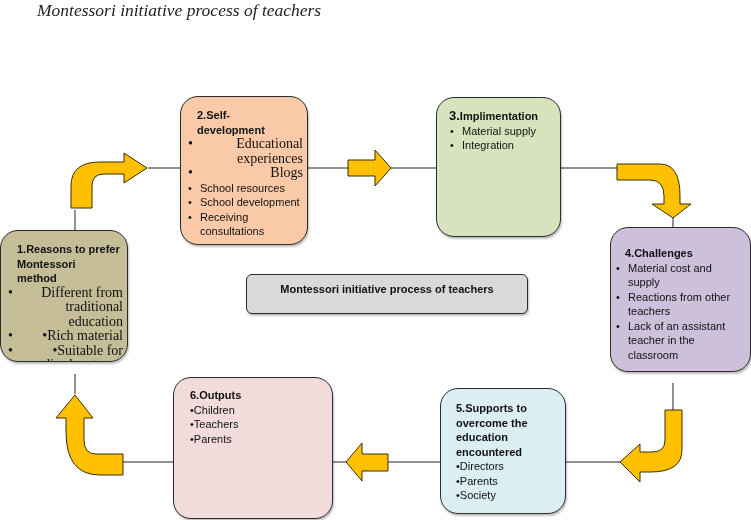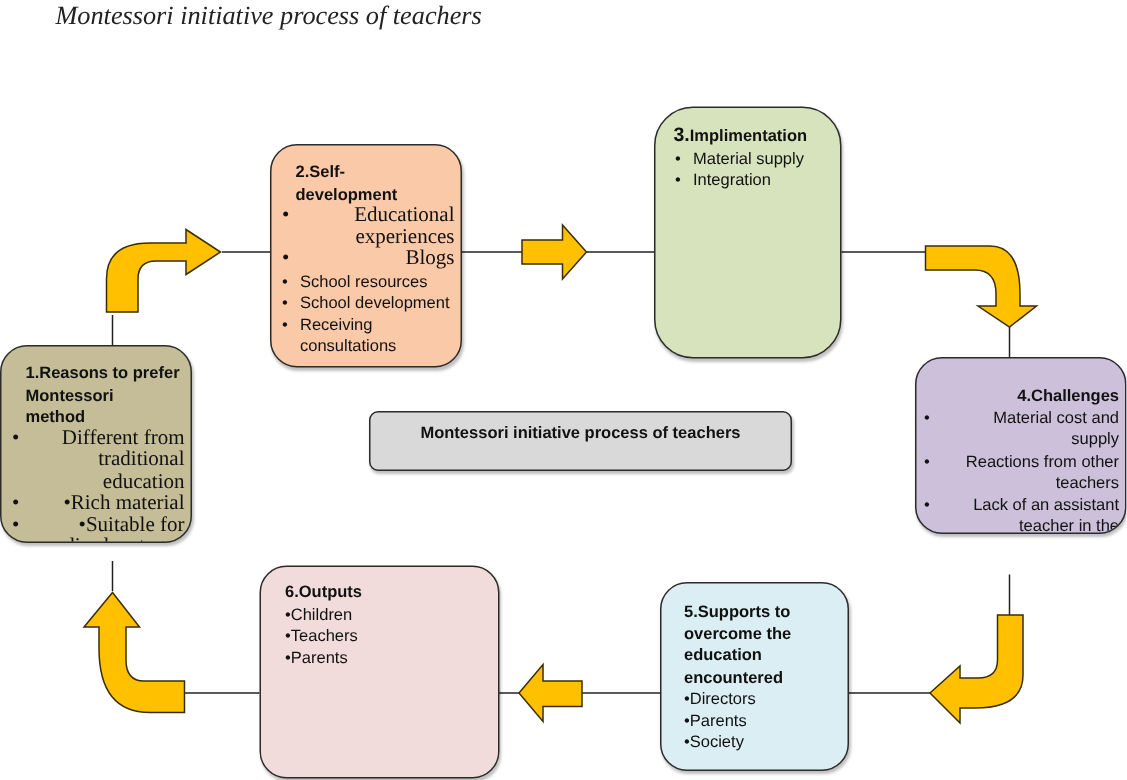--- a/index.html
+++ b/index.html
@@ -11,23 +11,23 @@
   .box ul { margin:0; padding:0; list-style:none; }
   .box li { position:relative; padding-left:13px; }
   .box li::before { content:"\2022"; position:absolute; left:1px; top:0; }
   .box li.nb { padding-left:0; }
   .box li.nb::before { content:none; }
   .serif { font-family:"Liberation Serif", serif; font-size:14px;text-align:right; }
   #b1 { left:0px; top:230px; width:128px; height:132px; background:#c4bd97; padding:11px 4px 0 6px; }
   #b1 .hd { padding-left:10px; }
   #b2 { left:180px; top:96px; width:128px; height:149px; background:#fac9a8; padding:11px 4px 0 6px; }
   #b2 .hd { padding-left:10px; }
-  #b3 { left:436px; top:71px; width:125px; height:168px; background:#d7e3bc; padding:11px 4px 0 12px;border-radius:26px; }
+  #b3 { left:436px; top:97px; width:125px; height:140px; background:#d7e3bc; padding:11px 4px 0 12px; }
   #b3 .big { font-size:13px; }
-  #b4 { left:610px; top:238px; width:141px; height:118px; background:#ccc0da; padding:18px 4px 0 4px;text-align:right; }
+  #b4 { left:610px; top:227px; width:141px; height:145px; background:#ccc0da; padding:18px 4px 0 4px; }
   #b4 .hd { padding-left:10px; }
   #b5 { left:440px; top:388px; width:126px; height:126px; background:#dbeef3; padding:12px 4px 0 15px; }
   #b6 { left:173px; top:377px; width:160px; height:142px; background:#f1dcdb; padding:10px 4px 0 16px; }
   #center { position:absolute; left:246px; top:274px; width:282px; height:40px; box-sizing:border-box; border:1.3px solid #2b2b2b; border-radius:6px; background:#d9d9d9; box-shadow:1px 2px 2px rgba(0,0,0,0.25); font-size:11px; font-weight:bold; text-align:center; padding-top:8px; color:#111; }
 </style>
 </head>
 <body>
 
 <div class="title">Montessori initiative process of teachers</div>
 

